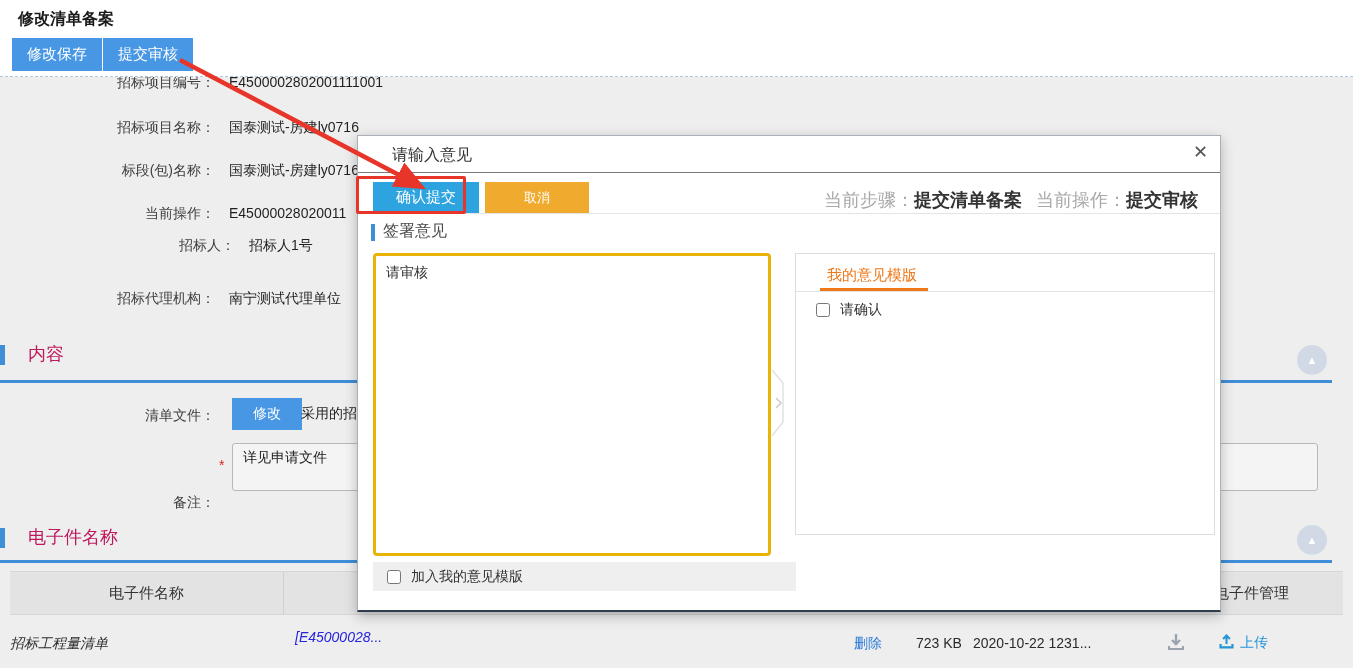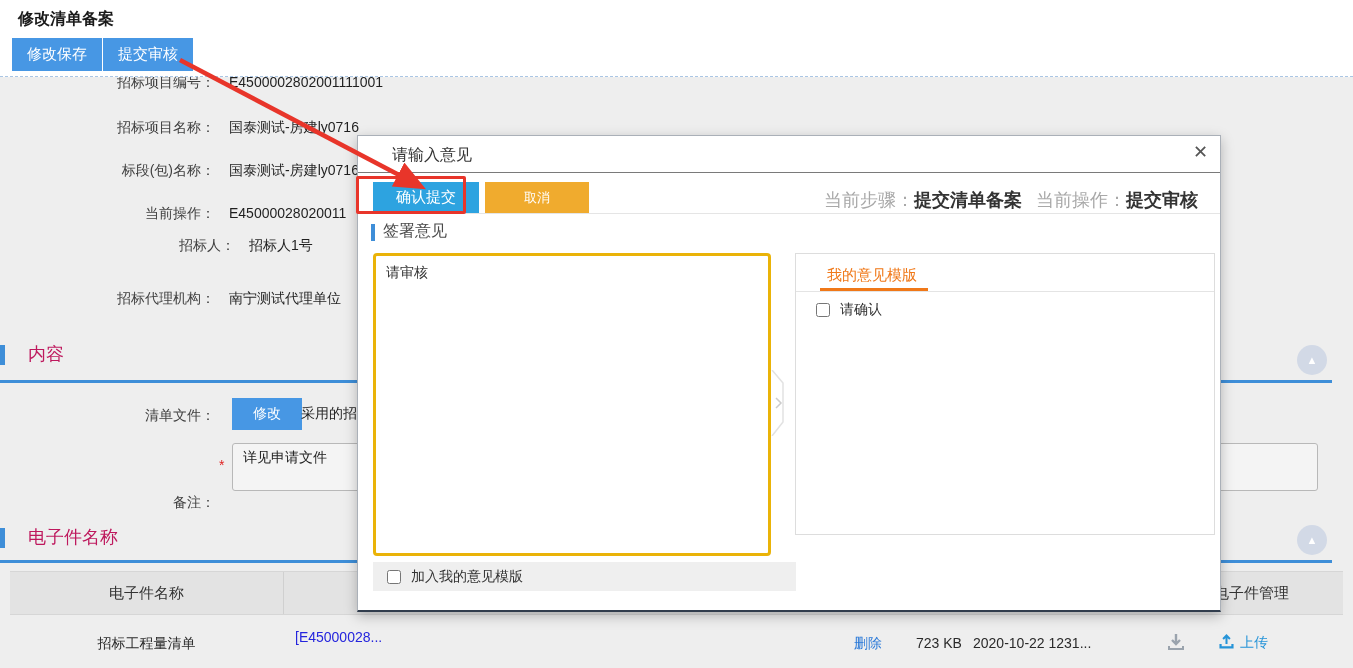--- a/index.html
+++ b/index.html
@@ -154,22 +154,22 @@
       <span>▲</span>
     </div>
 
     <div class="tbl-header">
       <div class="cell" style="left:0; width:273px;">电子件名称</div>
       <div class="col-div" style="left:273px;"></div>
       <div class="cell" style="left:1150px; width:183px;">电子件管理</div>
     </div>
 
     <div>
-      <div class="tbl-row-text" style="left:10px; top:558px; width:273px; text-align:center;">招标工程量清单</div>
-      <div class="tbl-row-text link-blue" style="left:295px; top:552px;">[E45000028...</div>
+      <div class="tbl-row-text" style="left:10px; top:558px; width:273px; text-align:left;font-style:italic;">招标工程量清单</div>
+      <div class="tbl-row-text link-blue" style="left:295px; top:552px;font-style:italic;">[E45000028...</div>
       <div class="tbl-row-text action-blue" style="left:854px; top:558px;">删除</div>
       <div class="tbl-row-text" style="left:916px; top:558px;">723 KB</div>
       <div class="tbl-row-text" style="left:973px; top:558px;">2020-10-22 1231...</div>
       <div style="position:absolute; left:1166px; top:555px; cursor:pointer;">
         <svg width="20" height="20" viewBox="0 0 20 20">
           <path d="M10 2 v9 M6 8 l4 4 l4 -4" stroke="#9aa3ad" stroke-width="2.4" fill="none"></path>
           <path d="M3 14 v3 h14 v-3" stroke="#9aa3ad" stroke-width="2" fill="none"></path>
         </svg>
       </div>
       <div class="upload-link">

